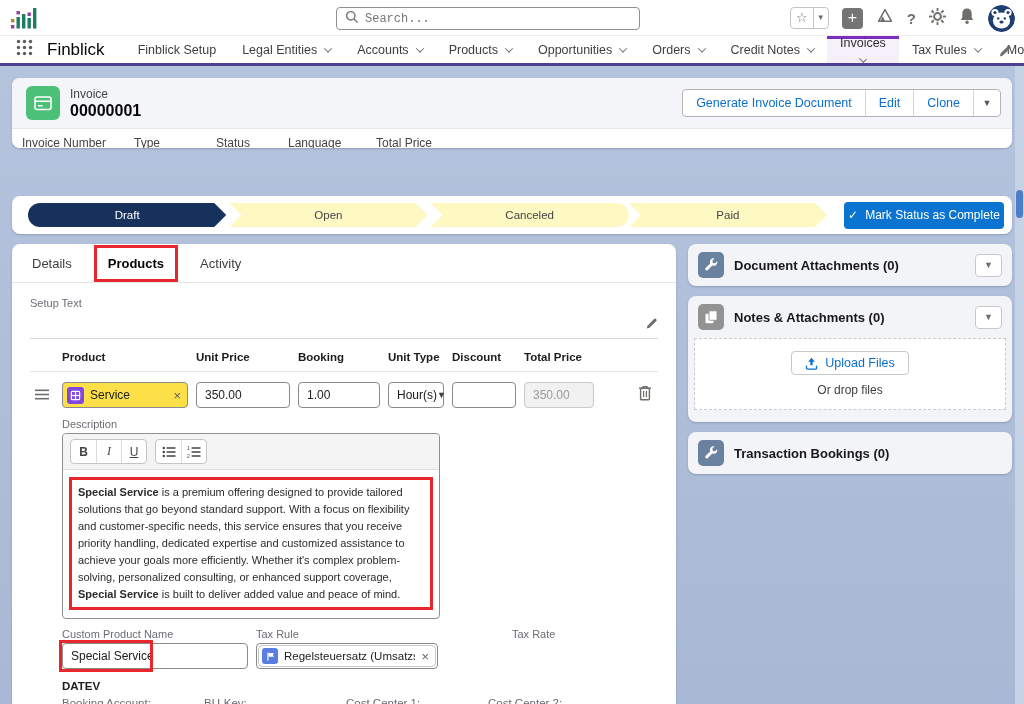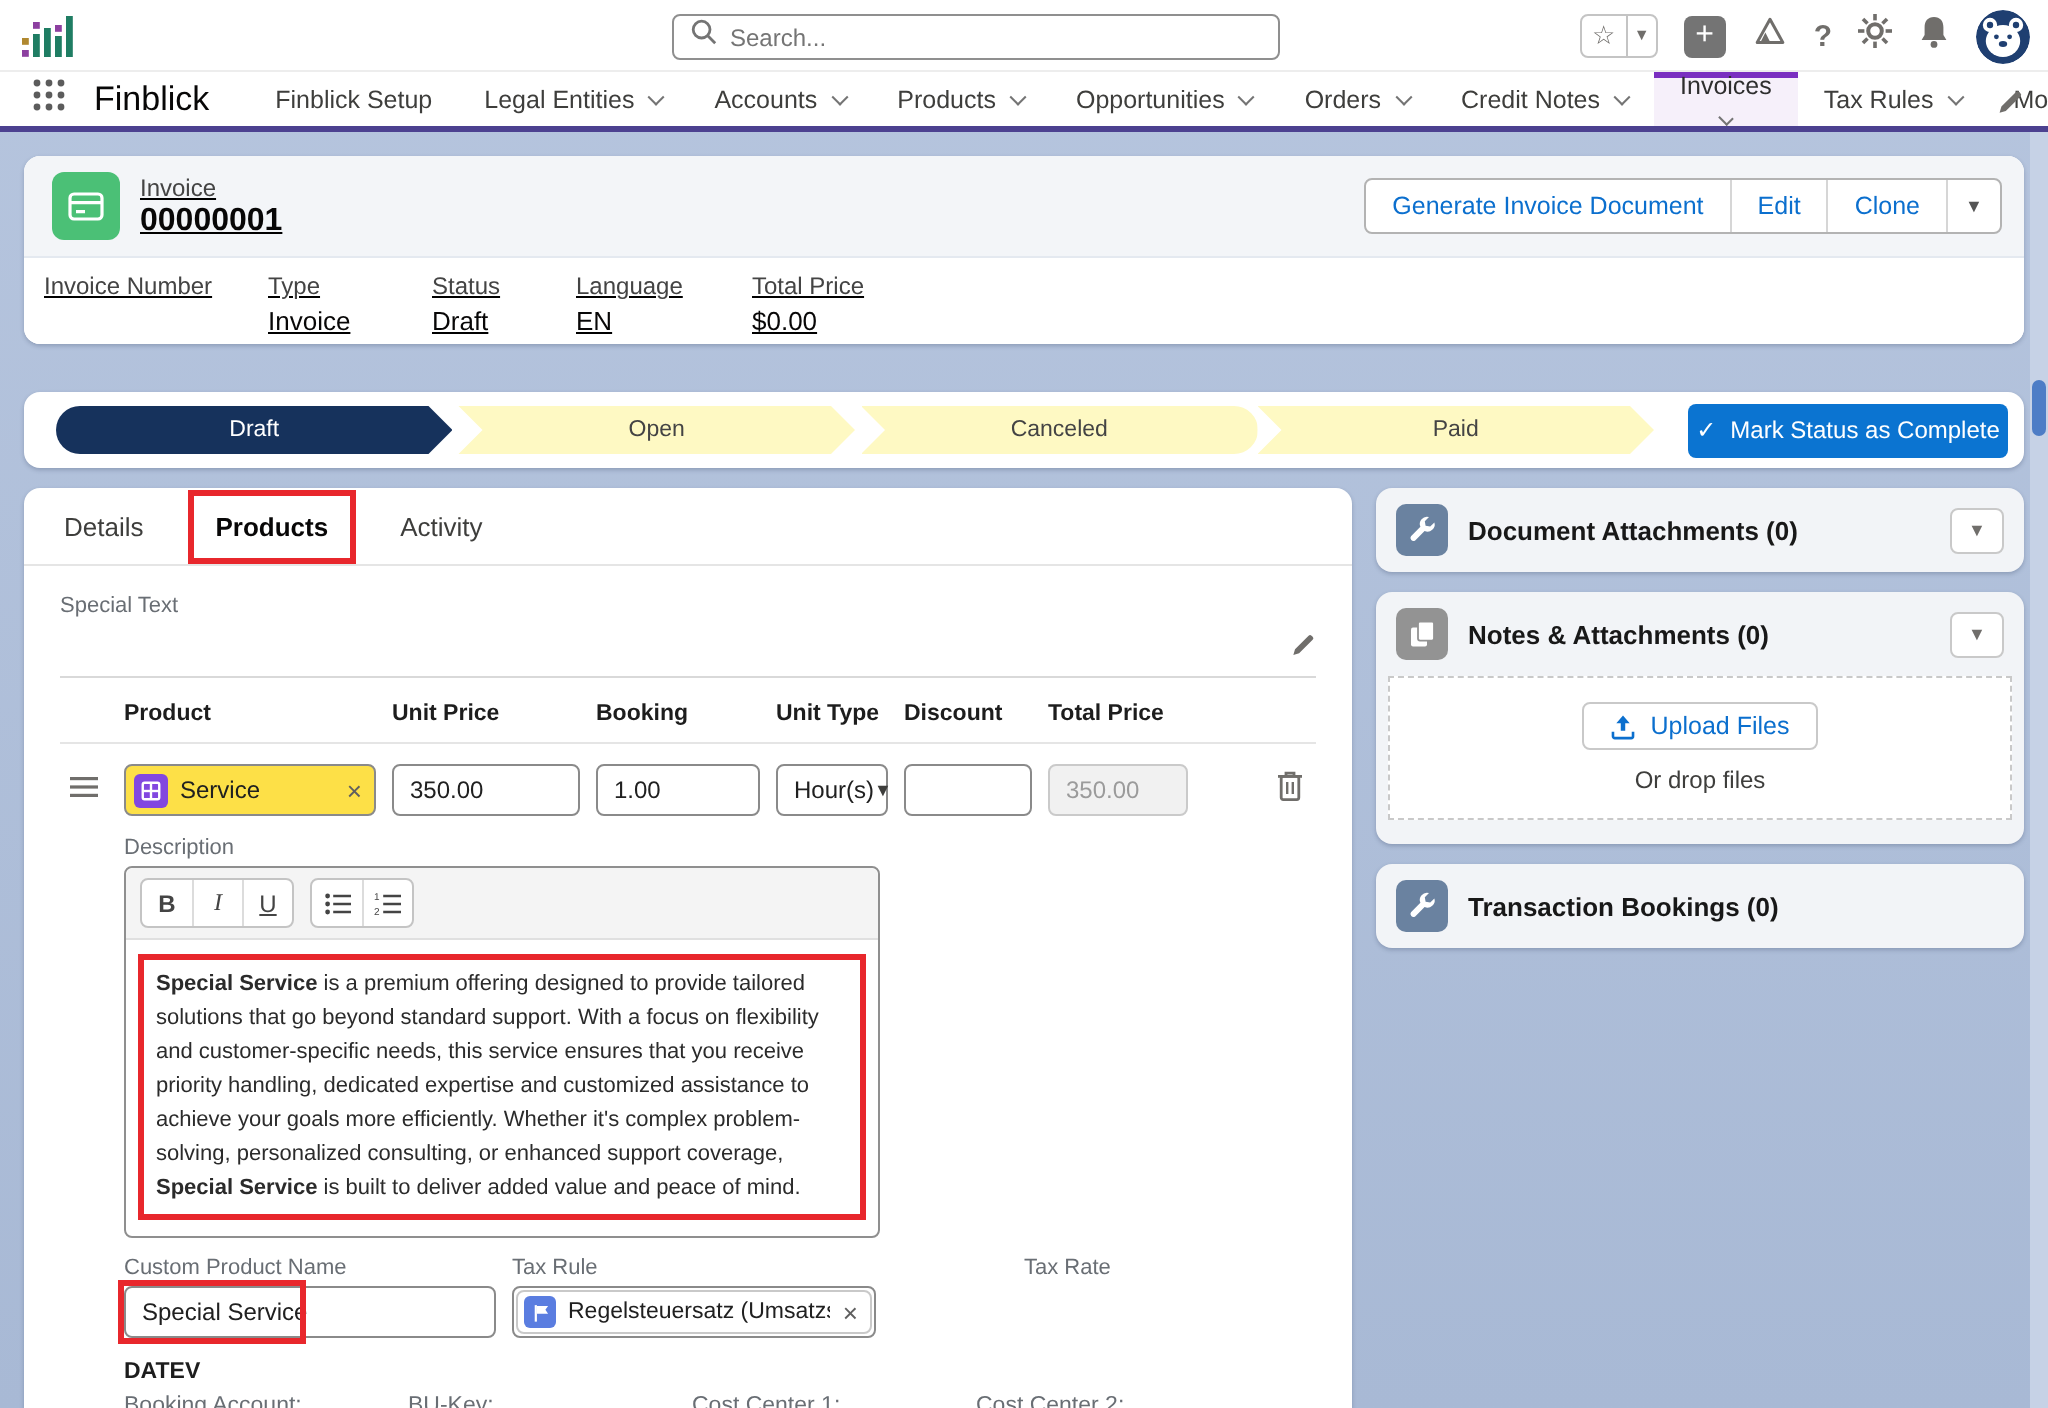--- a/index.html
+++ b/index.html
@@ -12,21 +12,21 @@
     background:linear-gradient(180deg,#b6c5de 0%,#a8b9d5 100%); }
 
   
   .topbar { position:absolute; top:0; left:0; width:1024px; height:36px;
     background:#fff; z-index:6; border-bottom:1px solid #ededed; }
   .logo { position:absolute; left:10px; top:4px; }
   .search-box { position:absolute; left:336px; top:7px; width:304px; height:23px;
     border:1px solid #8f8f8f; border-radius:4px; background:#fff;
     display:flex; align-items:center; padding:0 8px; gap:6px; }
   .search-box input { border:none; outline:none; width:100%; font-size:12px;
-    color:#555; font-family:Liberation Sans, sans-serif; background:transparent; }
+    color:#555; font-family:Liberation Mono, monospace; background:transparent; }
   .topbar-right { position:absolute; right:9px; top:0; height:36px;
     display:flex; align-items:center; gap:13px; }
   .fav-group { display:flex; border:1px solid #c4c4c4; border-radius:4px; height:22px; background:#fff; }
   .fav-star { width:22px; text-align:center; line-height:20px; color:#706e6b; font-size:13px; }
   .fav-caret { width:15px; border-left:1px solid #c4c4c4; color:#706e6b;
     font-size:8px; line-height:20px; text-align:center; }
   .plus-btn { width:21px; height:21px; background:#747474; color:#fff; border-radius:4px;
     font-size:16px; line-height:19px; text-align:center; }
   .help-q { color:#706e6b; font-size:15px; font-weight:bold; }
   .avatar { width:27px; height:27px; border-radius:50%; overflow:hidden; }
@@ -42,21 +42,21 @@
   .nav-tab.active { background:#f6f0fa; box-shadow:inset 0 3px 0 #7a2fc0; color:#2e2e2e;flex-direction:column; }
   .chev { width:6px; height:6px; border-right:1.4px solid #747474; border-bottom:1.4px solid #747474;
     transform:rotate(45deg) translate(-1px,-1px); }
   .caret-dn { font-size:9px; color:#3e3e3c; }
   .nav-pencil { position:absolute; right:12px; top:8px; }
 
   
   .card { position:absolute; background:#fff; border-radius:8px;
     box-shadow:0 1px 2px rgba(32,48,80,.25); }
 
-  .record-card { left:12px; top:78px; width:1000px; height:94px; overflow:hidden;text-decoration:underline; }
+  .record-card { left:12px; top:78px; width:1000px; height:70px; overflow:hidden; }
   .record-top { height:50px; background:#f3f5f8; display:flex; align-items:center;
     padding:0 14px; position:relative; }
   .entity-icon { width:34px; height:34px; border-radius:6px; background:#4bc076;
     display:flex; align-items:center; justify-content:center; }
   .record-titles { margin-left:10px; }
   .entity-label { font-size:12px; color:#444; }
   .record-title { font-size:16px; font-weight:bold; color:#080707; margin-top:1px; }
   .btn-group { position:absolute; right:11px; top:11px; display:flex; height:28px;
     border:1px solid #b3b3b3; border-radius:4px; overflow:hidden; background:#fff; }
   .btn-seg { padding:0 13px; font-size:12.5px; color:#0b6fce; line-height:26px;
@@ -376,21 +376,21 @@
     <div class="tabs-row">
       <span class="tab">Details</span>
       <span class="tab active">
         <span>Products</span>
         <span class="annotation ann-tab"></span>
       </span>
       <span class="tab">Activity</span>
     </div>
 
     <div class="ht-block">
-      <div class="ht-label">Special Text</div>
+      <div class="ht-label">Setup Text</div>
       <div class="ht-line">
         <span>
           <svg width="13" height="13" viewBox="0 0 14 14">
             <path d="M1.8 12.4 L2.7 9.3 L10 2 a1.1 1.1 0 0 1 1.6 0 l0.6 0.6 a1.1 1.1 0 0 1 0 1.6 L4.9 11.5 Z" fill="#706e6b"></path>
           </svg>
         </span>
       </div>
     </div>
 
     <div class="ptable">

